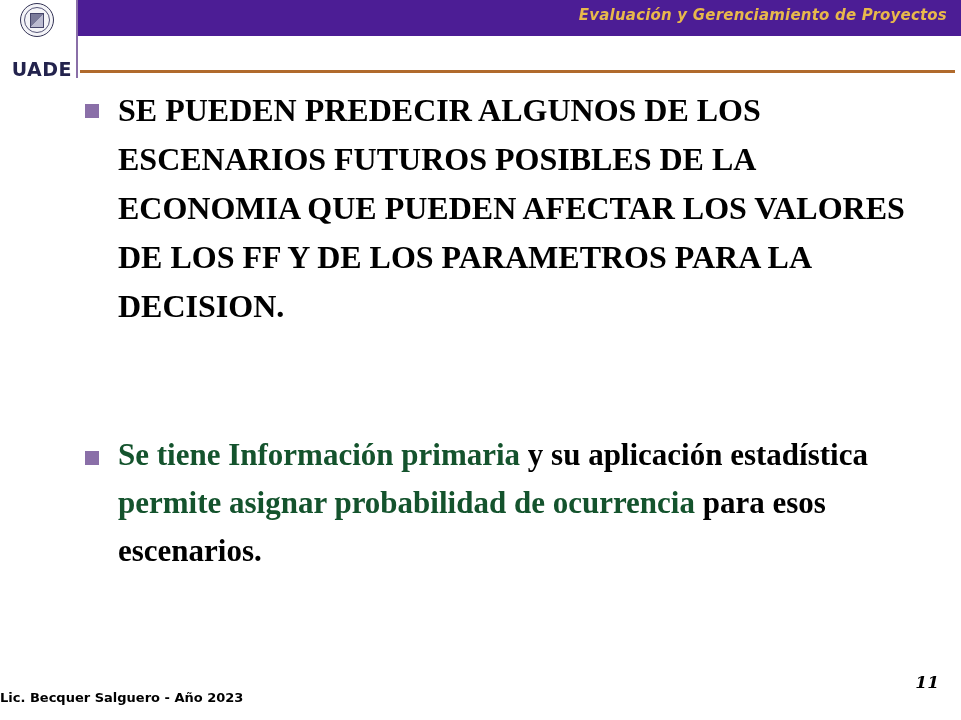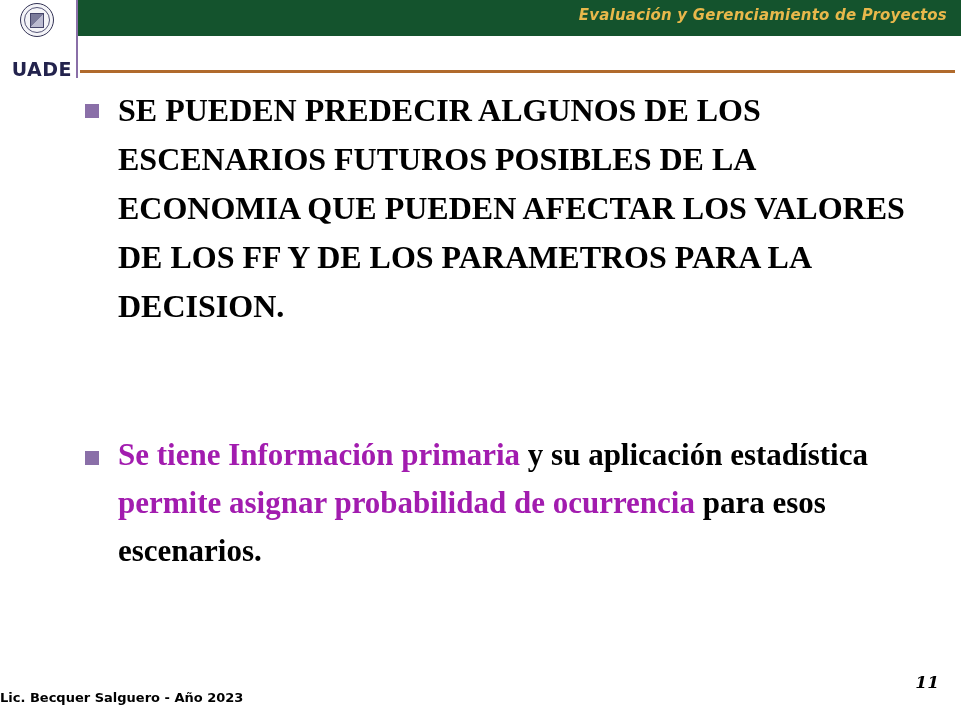--- a/index.html
+++ b/index.html
@@ -20,21 +20,21 @@
     position: absolute;
     left: 0; top: 0;
     width: 961px;
     height: 78px;
   }
   .header-band {
     position: absolute;
     left: 0; top: 0;
     width: 961px;
     height: 36px;
-    background: #14532d;
+    background: #4c1d95;
   }
   .header-band-title {
     position: absolute;
     right: 14px;
     top: 6px;
     font-family: "DejaVu Sans", sans-serif;
     font-size: 15px;
     font-weight: bold;
     font-style: italic;
     color: #e8b84b;
@@ -165,21 +165,21 @@
   #bullet-2 .bullet-marker { left: 85px; top: 20px; }
   #bullet-2 .bullet-text {
     position: absolute;
     left: 118px;
     top: 0;
     width: 820px;
     font-size: 31px;
     line-height: 48px;
     color: #000000;
   }
-  .hl { color: #a21caf; }
+  .hl { color: #14532d; }
 
   
   .footer-credit {
     position: absolute;
     left: 0;
     top: 690px;
     width: 961px;
     text-align: left;
     font-family: "DejaVu Sans", sans-serif;
     font-size: 13px;

